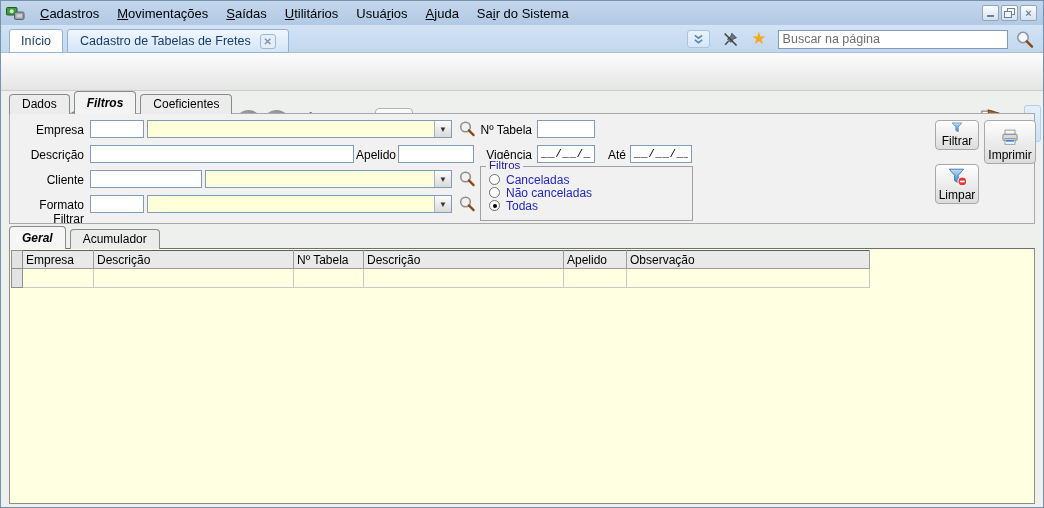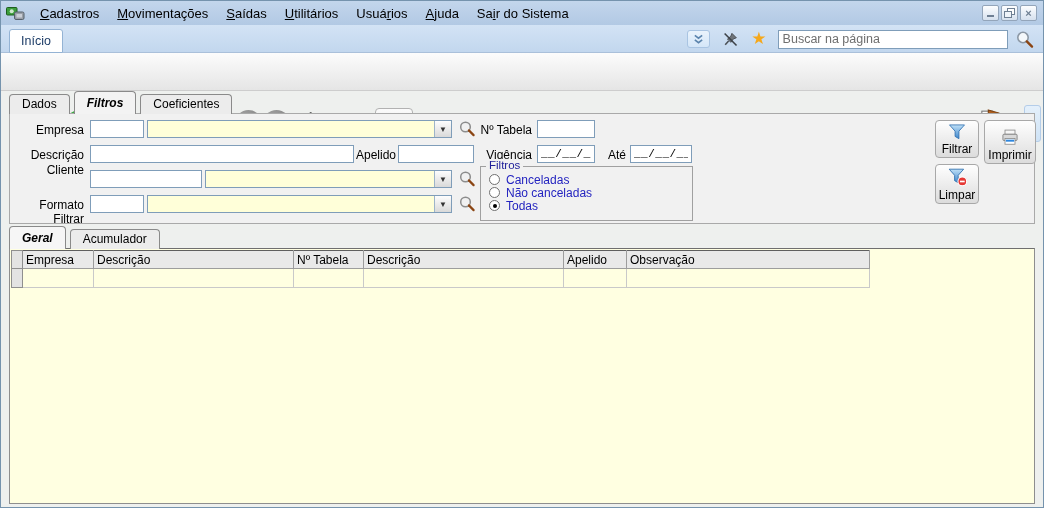--- a/index.html
+++ b/index.html
@@ -156,20 +156,24 @@
       <div class="winbtn">
         <span>×</span>
       </div>
     </div>
   </div>
 
   <div class="tabstrip">
     <div class="doctab home">
       <span>Início</span>
     </div>
+    <div class="doctab current">
+      <span>Cadastro de Tabelas de Fretes</span>
+      <span class="closebox">✕</span>
+    </div>
     <div class="findbar">
       <div class="chevbtn">
         <svg width="13" height="11" viewBox="0 0 14 12">
           <path d="M3 1.5 L7 4.5 L11 1.5 M3 6.5 L7 9.5 L11 6.5" stroke="#5b84ad" stroke-width="1.8" fill="none"></path>
         </svg>
       </div>
       <div class="iconbtn">
         <svg width="17" height="17" viewBox="0 0 18 18">
           <path d="M10.5 2.5 L15.2 7.2 L12 8.4 L9.3 12 L5.8 8.5 L9.3 5.6 Z" fill="#6f747a" stroke="#4a4f55"></path>
           <line x1="7" y1="10.6" x2="3.4" y2="14.6" stroke="#4a4f55" stroke-width="1.6"></line>
@@ -303,21 +307,21 @@
         <circle cx="7.5" cy="7" r="4.8" fill="none" stroke="#8c8c8c" stroke-width="1.5"></circle>
         <line x1="10.9" y1="10.4" x2="15.6" y2="15.1" stroke="#8b4513" stroke-width="2.2" stroke-linecap="round"></line>
       </svg>
     </div>
 
     <div class="flabel" style="left:0; width:74px; top:34px;">Descrição</div>
     <input class="tin" style="left: 80px; top: 31px; width: 264px;" value="">
     <div class="flabel" style="left:346px; width:38px; top:34px;">Apelido</div>
     <input class="tin" style="left: 388px; top: 31px; width: 76px;" value="">
 
-    <div class="flabel" style="left:0; width:74px; top:49px;">Cliente</div>
+    <div class="flabel" style="left:0; width:74px; top:59px;">Cliente</div>
     <input class="tin" style="left: 80px; top: 56px; width: 112px;" value="">
     <div class="combo" style="left:195px; top:56px; width:247px;">
       <div class="cfield"></div>
       <div class="cbtn">▼</div>
     </div>
     <div class="lookup" style="left:447px; top:56px;">
       <svg width="18" height="18" viewBox="0 0 18 18">
         <circle cx="7.5" cy="7" r="4.8" fill="none" stroke="#8c8c8c" stroke-width="1.5"></circle>
         <line x1="10.9" y1="10.4" x2="15.6" y2="15.1" stroke="#8b4513" stroke-width="2.2" stroke-linecap="round"></line>
       </svg>
@@ -354,21 +358,21 @@
             <span class="radio"></span>
             <span class="radio-label">Não canceladas</span>
           </div>
           <div class="radio-row" style="top: 32px;">
             <span class="radio checked"></span>
             <span class="radio-label">Todas</span>
           </div>
         </div>
     </div>
 
-    <div class="actbtn" style="left:925px; top:6px; width:44px; height:38px;">
+    <div class="actbtn" style="left:925px; top:6px; width:44px; height:30px;">
       <svg width="20" height="20" viewBox="0 0 24 24">
         <defs>
             <linearGradient id="gf1" x1="0" y1="0" x2="0" y2="1">
           <stop offset="0" stop-color="#bfe0f7"></stop>
               <stop offset="1" stop-color="#3d86cc"></stop>
             </linearGradient>
           </defs>
         <path d="M3 3.5 H21 L14.3 11 V20 L9.7 17.3 V11 Z" fill="url(#gf1)" stroke="#2f6fae"></path>
       </svg>
       <span>Filtrar</span>

